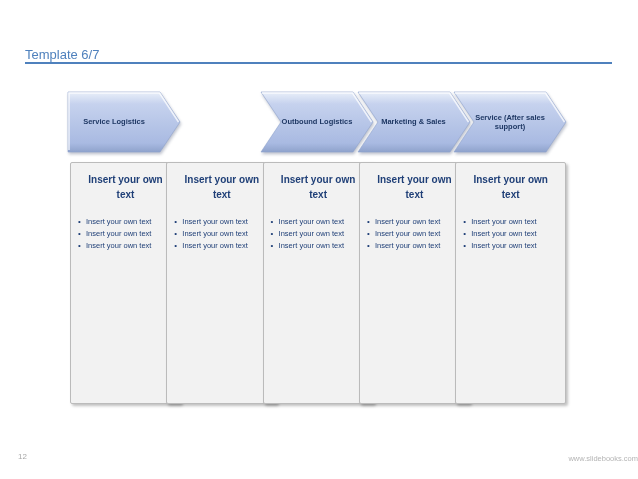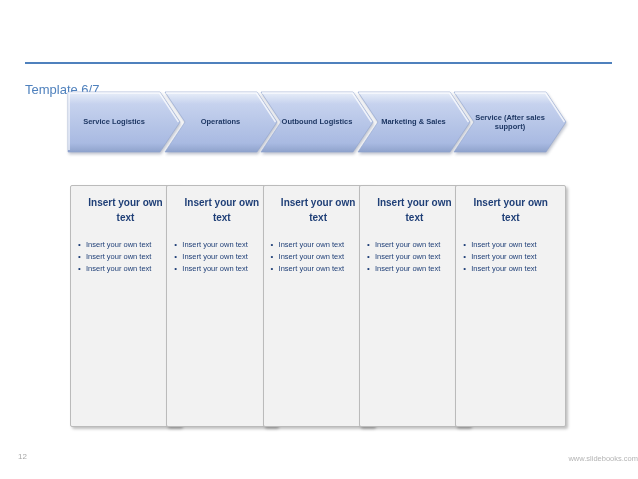--- a/index.html
+++ b/index.html
@@ -11,21 +11,21 @@
     overflow:hidden;
   }
   
   .title{
     position:absolute;left:25px;top:30px;
     font-size:14px;font-weight:bold;color:#17365D;
     letter-spacing:.2px;
   }
   .subtitle{
     position:absolute;left:25px;top:47px;
-    font-size:13px;color:#4F81BD;margin-top:35px;
+    font-size:13px;color:#4F81BD;
   }
   .accent-line{
     position:absolute;left:25px;top:62px;width:587px;height:0;
     border-top:2px solid #4F81BD;
   }
   
   .chev{
     position:absolute;top:92px;width:112px;height:60px;
   }
   .chev svg{
@@ -40,21 +40,20 @@
   }
   .chev.first .lbl{left:6px;width:80px;}
   .chev.notched .lbl{left:20px;width:72px;}
   
   .col{
     position:absolute;top:162px;width:111px;height:242px;
     background:#F2F2F2;
     border:1px solid #BBBBBB;border-radius:2px;
     box-shadow:2px 2px 3px rgba(0,0,0,.25);
     box-sizing:border-box;
-    margin-top:23px;
   }
   .col .hdr{
     margin:9px 8px 0 8px;
     text-align:center;
     font-size:10px;font-weight:bold;color:#1F3F77;line-height:15px;
   }
   .col ul{
     list-style:none;margin:14px 4px 0 6px;padding:0;
   }
   .col li{
@@ -99,27 +98,20 @@
   <div class="accent-line"></div>
 
   <div class="chev first" style="left:68px">
     <svg viewBox="0 0 112 60">
       <polygon points="0,0 92,0 112,30 92,60 0,60" fill="url(#chevGrad)" stroke="#8FA3CC" stroke-width="0.6"></polygon>
       <polyline points="1,58 1,1 91.5,1 110.5,30" fill="none" stroke="rgba(255,255,255,0.75)" stroke-width="1.6"></polyline>
     </svg>
     <div class="lbl">Service Logistics</div>
   </div>
 
-  <div class="chev notched" style="left:164.5px">
-    <svg viewBox="0 0 112 60">
-      <polygon points="0,0 92,0 112,30 92,60 0,60 20,30" fill="url(#chevGrad)" stroke="#8FA3CC" stroke-width="0.6"></polygon>
-      <polyline points="1,1 91.5,1 110.5,30" fill="none" stroke="rgba(255,255,255,0.75)" stroke-width="1.6"></polyline>
-    </svg>
-    <div class="lbl">Operations</div>
-  </div>
 
   <div class="chev notched" style="left:261px">
     <svg viewBox="0 0 112 60">
       <polygon points="0,0 92,0 112,30 92,60 0,60 20,30" fill="url(#chevGrad)" stroke="#8FA3CC" stroke-width="0.6"></polygon>
       <polyline points="1,1 91.5,1 110.5,30" fill="none" stroke="rgba(255,255,255,0.75)" stroke-width="1.6"></polyline>
     </svg>
     <div class="lbl">Outbound Logistics</div>
   </div>
 
   <div class="chev notched" style="left:357.5px">

